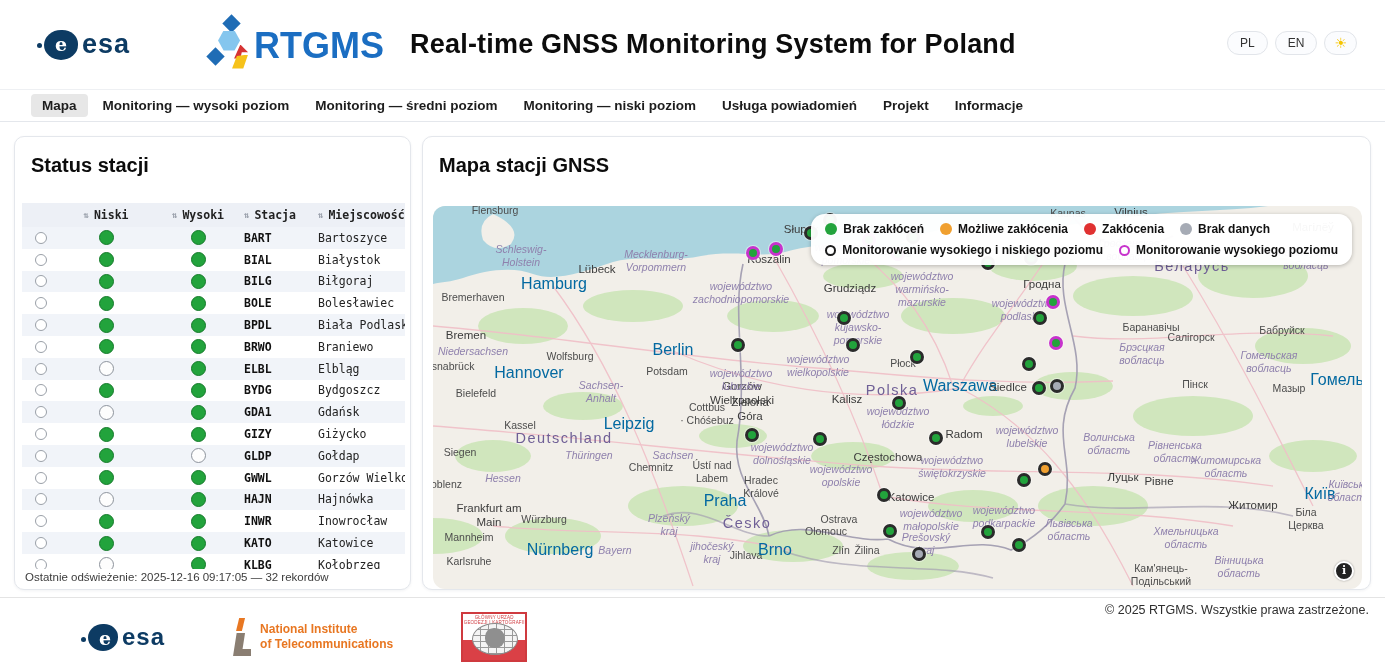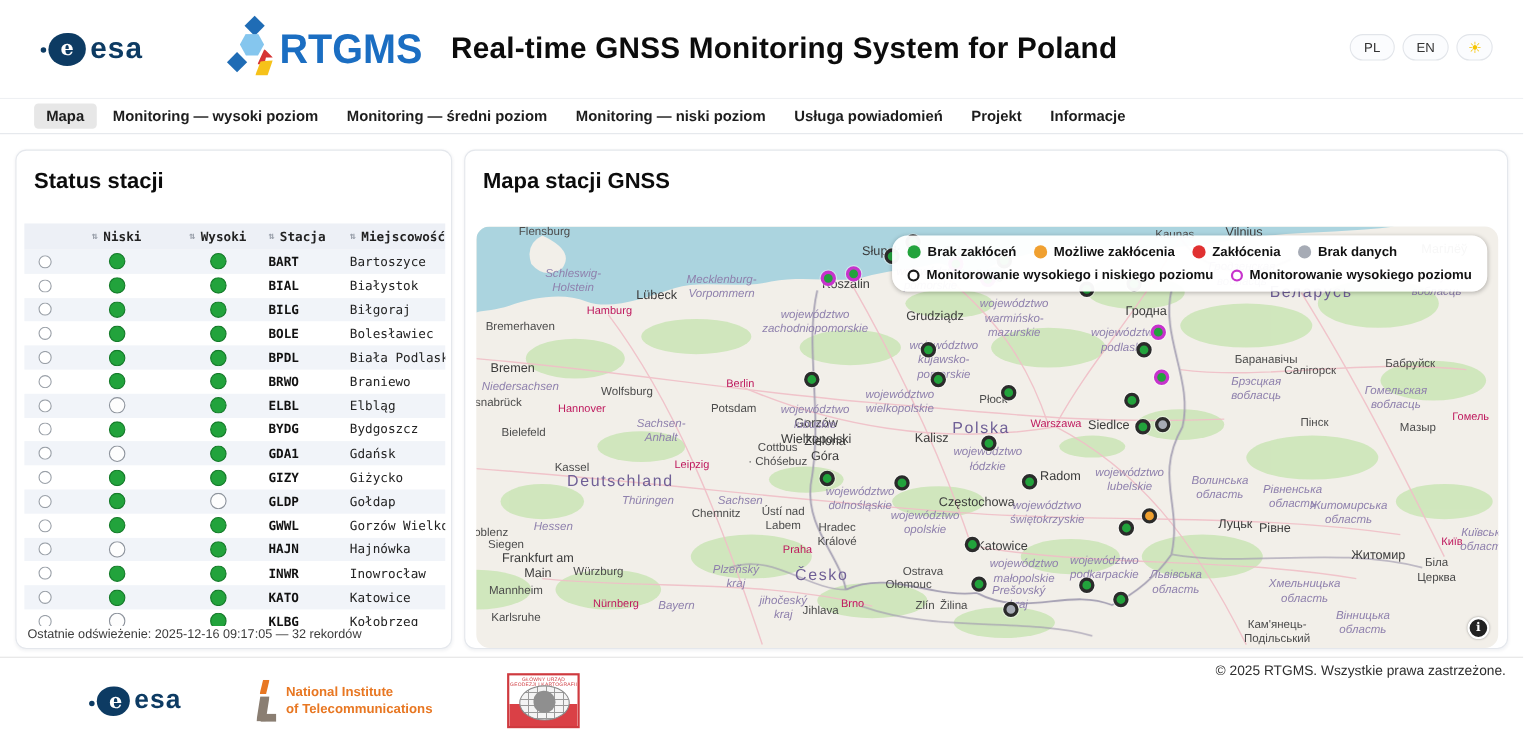--- a/index.html
+++ b/index.html
@@ -54,21 +54,21 @@
   .dot.green{background:#22a33c;border:1px solid #157a2a}
   .dot.empty{background:#fdfdfd;border:1.5px solid #8d939c}
   .refresh{position:absolute;left:10px;bottom:6px;font-size:11.5px;color:#3c3c3c}
 
   
   .map{position:absolute;left:10px;top:69px;width:929px;height:383px;border-radius:12px;overflow:hidden;background:#f2efe9;cursor:grab}
   .map svg{position:absolute;left:0;top:0}
   .lbl{position:absolute;transform:translate(-50%,-50%);white-space:pre-line;text-align:center;pointer-events:none;line-height:1.25}
   .lbl.city{font-size:11.5px;color:#3b3b3b}
   .lbl.town{font-size:10.5px;color:#4c4c4c}
-  .lbl.bigcity{font-size:10px;color:#be185d}
+  .lbl.bigcity{font-size:16px;color:#0369a1}
   .lbl.region{font-size:10.5px;color:#8f81ad;font-style:italic}
   .lbl.country{font-size:14.5px;color:#6f5f96;letter-spacing:1.5px}
   .marker{position:absolute;width:14px;height:14px;border-radius:50%;border:3.5px solid #222;transform:translate(-50%,-50%);box-shadow:0 0 0 1px rgba(255,255,255,.45);cursor:pointer}
   .legend{position:absolute;right:10px;top:8px;background:rgba(255,255,255,.96);border-radius:14px;box-shadow:0 1px 4px rgba(0,0,0,.25);padding:8px 14px;display:flex;flex-direction:column;gap:7px}
   .lrow{display:flex;align-items:center;gap:16px}
   .litem{display:flex;align-items:center;gap:6px;font-size:12px;font-weight:bold;color:#111;white-space:nowrap}
   .lswatch{width:12px;height:12px;border-radius:50%}
   .lring{width:11px;height:11px;border-radius:50%;background:#fff;border:2.5px solid #000}
   .info-btn{position:absolute;right:8px;bottom:8px;width:20px;height:20px;border-radius:50%;background:#222;color:#fff;border:2px solid #fff;font-size:11px;font-weight:bold;font-family:"DejaVu Serif",serif;text-align:center;line-height:16px;cursor:pointer;box-shadow:0 0 2px rgba(0,0,0,.4)}
 
@@ -452,21 +452,21 @@
           <div class="lbl country" style="left: 131px; top: 232px;">Deutschland</div>
           <div class="lbl region" style="left: 156px; top: 250px;">Thüringen</div>
           <div class="lbl region" style="left: 240px; top: 250px;">Sachsen</div>
           <div class="lbl town" style="left: 218px; top: 262px;">Chemnitz</div>
           <div class="lbl town" style="left: 279px; top: 266px;">Ústí nad
 Labem</div>
           <div class="lbl town" style="left: 328px; top: 281px;">Hradec
 Králové</div>
           <div class="lbl bigcity" style="left: 292px; top: 295px;">Praha</div>
           <div class="lbl town" style="left: 10px; top: 279px;">Koblenz</div>
-          <div class="lbl town" style="left: 27px; top: 247px; margin-top: 43px;">Siegen</div>
+          <div class="lbl town" style="left: 27px; top: 247px;">Siegen</div>
           <div class="lbl region" style="left: 70px; top: 273px;">Hessen</div>
           <div class="lbl city" style="left: 56px; top: 309px;">Frankfurt am
 Main</div>
           <div class="lbl town" style="left: 111px; top: 314px;">Würzburg</div>
           <div class="lbl town" style="left: 36px; top: 332px;">Mannheim</div>
           <div class="lbl bigcity" style="left: 127px; top: 344px;">Nürnberg</div>
           <div class="lbl town" style="left: 36px; top: 356px;">Karlsruhe</div>
           <div class="lbl region" style="left: 236px; top: 319px;">Plzeňský
 kraj</div>
           <div class="lbl country" style="left: 314px; top: 317px;">Česko</div>

